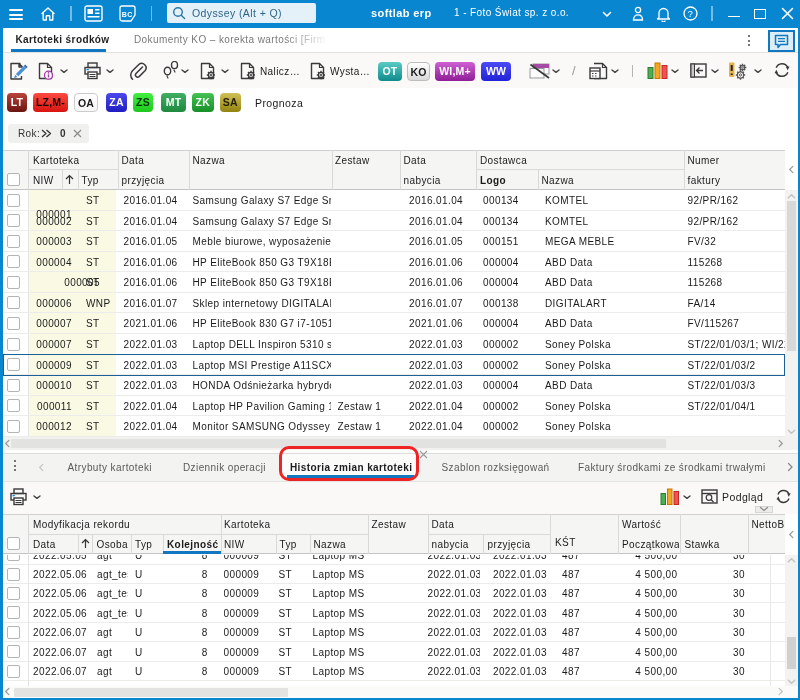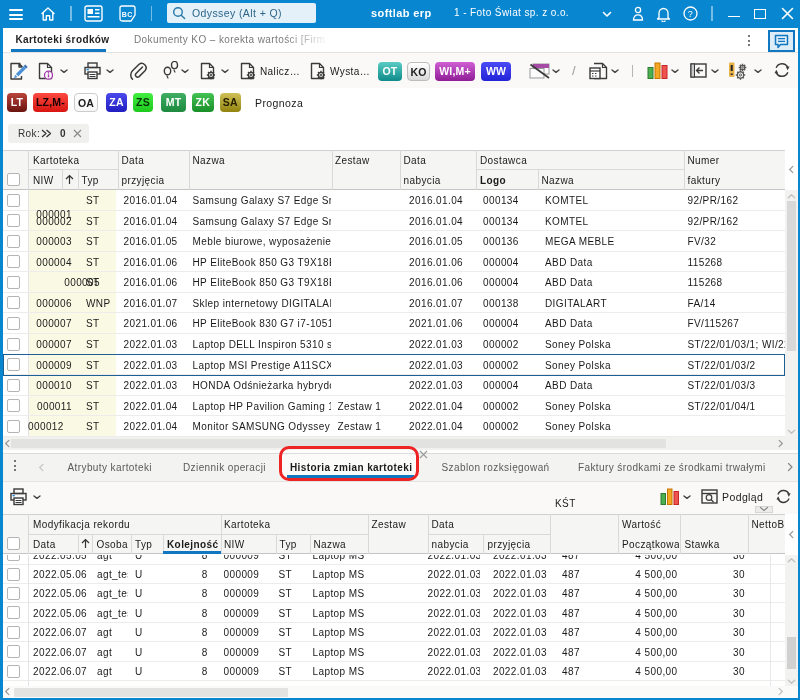--- a/index.html
+++ b/index.html
@@ -277,21 +277,21 @@
 <div class="cell" style="position:absolute;left:545px;top:215.57999999999998px;width:137px;">KOMTEL</div>
 <div class="cell" style="position:absolute;left:687.5px;top:215.57999999999998px;width:97px;">92/PR/162</div>
 <div style="position:absolute;left:2.5px;top:250.74px;width:782.5px;height:1px;background:#ececeb;"></div>
 <div style="position:absolute;left:7px;top:234.66px;width:13px;height:13px;border:1px solid #b4b4b4;border-radius:2px;background:#fff;box-sizing:border-box;"></div>
 <div class="cell" style="position:absolute;left:28px;top:236.16px;width:44px;text-align:right;">000003</div>
 <div class="cell" style="position:absolute;left:86px;top:236.16px;width:30px;">ST</div>
 <div class="cell" style="position:absolute;left:123.5px;top:236.16px;">2016.01.05</div>
 <div class="cell" style="position:absolute;left:192.5px;top:236.16px;width:138px;">Meble biurowe, wyposażenie</div>
 <div class="cell" style="position:absolute;left:337.5px;top:236.16px;"></div>
 <div class="cell" style="position:absolute;left:409px;top:236.16px;">2016.01.05</div>
-<div class="cell" style="position:absolute;left:483px;top:236.16px;">000136</div>
+<div class="cell" style="position:absolute;left:483px;top:236.16px;">000151</div>
 <div class="cell" style="position:absolute;left:545px;top:236.16px;width:137px;">MEGA MEBLE</div>
 <div class="cell" style="position:absolute;left:687.5px;top:236.16px;width:97px;">FV/32</div>
 <div style="position:absolute;left:2.5px;top:271.32px;width:782.5px;height:1px;background:#ececeb;"></div>
 <div style="position:absolute;left:7px;top:255.24px;width:13px;height:13px;border:1px solid #b4b4b4;border-radius:2px;background:#fff;box-sizing:border-box;"></div>
 <div class="cell" style="position:absolute;left:28px;top:256.74px;width:44px;text-align:right;">000004</div>
 <div class="cell" style="position:absolute;left:86px;top:256.74px;width:30px;">ST</div>
 <div class="cell" style="position:absolute;left:123.5px;top:256.74px;">2016.01.06</div>
 <div class="cell" style="position:absolute;left:192.5px;top:256.74px;width:138px;">HP EliteBook 850 G3 T9X18EA</div>
 <div class="cell" style="position:absolute;left:337.5px;top:256.74px;"></div>
 <div class="cell" style="position:absolute;left:409px;top:256.74px;">2016.01.06</div>
@@ -370,21 +370,21 @@
 <div class="cell" style="position:absolute;left:86px;top:400.79999999999995px;width:30px;">ST</div>
 <div class="cell" style="position:absolute;left:123.5px;top:400.79999999999995px;">2022.01.04</div>
 <div class="cell" style="position:absolute;left:192.5px;top:400.79999999999995px;width:138px;">Laptop HP Pavilion Gaming 15</div>
 <div class="cell" style="position:absolute;left:337.5px;top:400.79999999999995px;">Zestaw 1</div>
 <div class="cell" style="position:absolute;left:409px;top:400.79999999999995px;">2022.01.04</div>
 <div class="cell" style="position:absolute;left:483px;top:400.79999999999995px;">000002</div>
 <div class="cell" style="position:absolute;left:545px;top:400.79999999999995px;width:137px;">Soney Polska</div>
 <div class="cell" style="position:absolute;left:687.5px;top:400.79999999999995px;width:97px;">ST/22/01/04/1</div>
 <div style="position:absolute;left:2.5px;top:435.96px;width:782.5px;height:1px;background:#ececeb;"></div>
 <div style="position:absolute;left:7px;top:419.88px;width:13px;height:13px;border:1px solid #b4b4b4;border-radius:2px;background:#fff;box-sizing:border-box;"></div>
-<div class="cell" style="position:absolute;left:28px;top:421.38px;width:44px;">000012</div>
+<div class="cell" style="position:absolute;left:28px;top:421.38px;width:44px;text-align:right;">000012</div>
 <div class="cell" style="position:absolute;left:86px;top:421.38px;width:30px;">ST</div>
 <div class="cell" style="position:absolute;left:123.5px;top:421.38px;">2022.01.04</div>
 <div class="cell" style="position:absolute;left:192.5px;top:421.38px;width:138px;">Monitor SAMSUNG Odyssey G9</div>
 <div class="cell" style="position:absolute;left:337.5px;top:421.38px;">Zestaw 1</div>
 <div class="cell" style="position:absolute;left:409px;top:421.38px;">2022.01.04</div>
 <div class="cell" style="position:absolute;left:483px;top:421.38px;">000002</div>
 <div class="cell" style="position:absolute;left:545px;top:421.38px;width:137px;">Soney Polska</div>
 <div class="cell" style="position:absolute;left:687.5px;top:421.38px;width:97px;margin-top:28px;">ST/22/01/04/2</div>
 <div style="position:absolute;left:2.5px;top:353.64px;width:782.5px;height:22.58px;border:1.6px solid #1d6096;box-sizing:border-box;background:transparent;"></div>
 <div style="position:absolute;left:785px;top:190px;width:12.5px;height:247px;background:#f2f2f0;"></div>
@@ -476,21 +476,21 @@
 <div style="position:absolute;left:275.6px;top:534px;width:1px;height:20px;background:#d9d9d9;"></div>
 <div style="position:absolute;left:309.7px;top:534px;width:1px;height:20px;background:#d9d9d9;"></div>
 <div style="position:absolute;left:482.5px;top:534px;width:1px;height:20px;background:#d9d9d9;"></div>
 <div style="position:absolute;left:28px;top:533.5px;width:193px;height:1px;background:#d9d9d9;"></div>
 <div style="position:absolute;left:220.5px;top:533.5px;width:147.5px;height:1px;background:#d9d9d9;"></div>
 <div style="position:absolute;left:427.5px;top:533.5px;width:123px;height:1px;background:#d9d9d9;"></div>
 <div style="position:absolute;left:33px;top:518.5px;">Modyfikacja  rekordu</div>
 <div style="position:absolute;left:224px;top:518.5px;">Kartoteka</div>
 <div style="position:absolute;left:371.5px;top:518.5px;">Zestaw</div>
 <div style="position:absolute;left:431.5px;top:518.5px;">Data</div>
-<div style="position:absolute;left:555px;top:498px;">KŚT</div>
+<div style="position:absolute;left:555px;top:537px;">KŚT</div>
 <div style="position:absolute;left:622px;top:518.5px;">Wartość</div>
 <div class="cell" style="position:absolute;left:684.5px;top:532px;width:62px;margin-top:27px;">Amortyzacja</div>
 <div style="position:absolute;left:751.5px;top:518.5px;">NettoB</div>
 <div style="position:absolute;left:7px;top:537px;width:13px;height:13px;border:1px solid #b4b4b4;border-radius:2px;background:#fff;box-sizing:border-box;"></div>
 <div style="position:absolute;left:33px;top:538.5px;">Data</div>
 <svg style="position:absolute;left:80px;top:538px" width="11" height="11" viewBox="0 0 11 11">
 <path d="M5.5 10 V1.5 M2 5 L5.5 1.5 L9 5" fill="none" stroke="#333" stroke-width="1.2"></path>
   </svg>
 <div style="position:absolute;left:96.5px;top:538.5px;">Osoba</div>
 <div style="position:absolute;left:135px;top:538.5px;">Typ</div>

